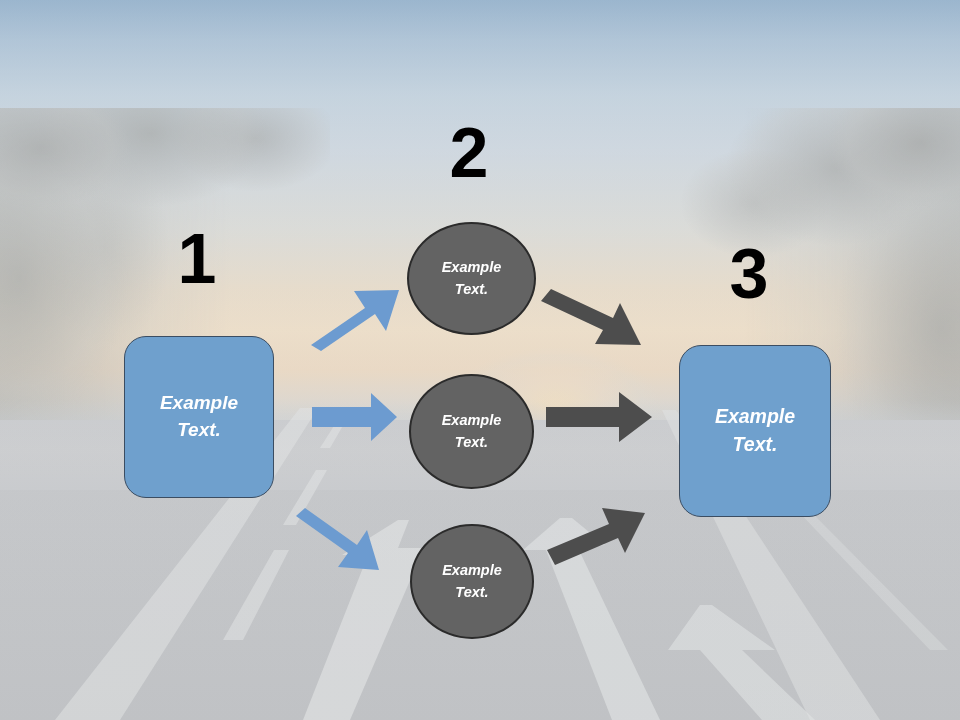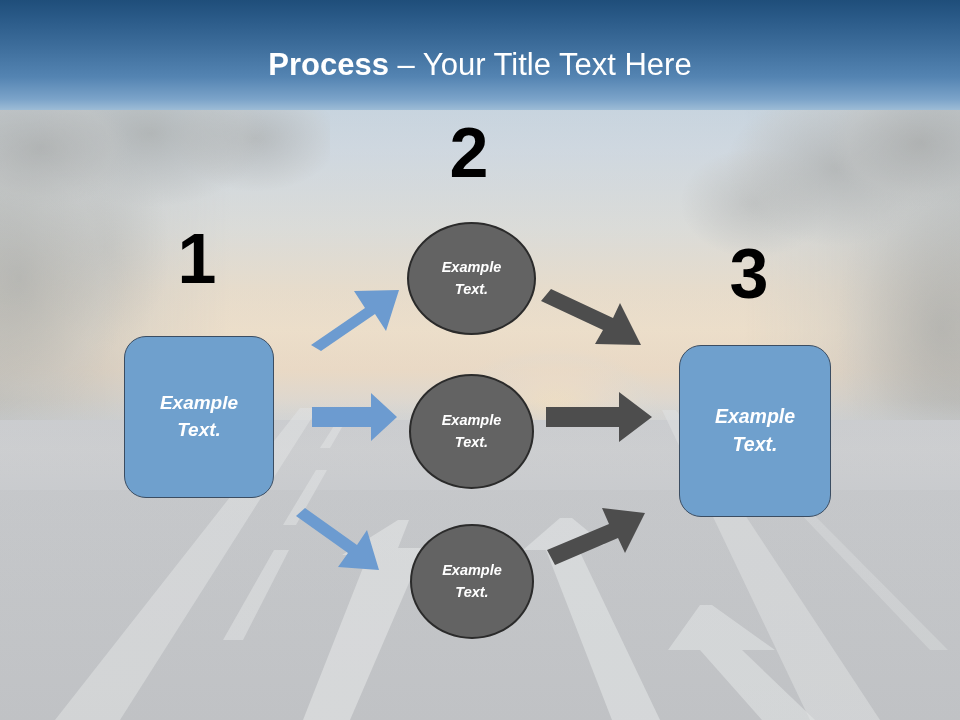--- a/index.html
+++ b/index.html
@@ -190,25 +190,20 @@
       <polygon points="700,205 712,205 775,250 742,250 815,320 762,320 700,250 668,250" fill="#eaecec" opacity="0.55"></polygon>
 
       <polygon points="662,10 676,10 880,320 810,320" fill="#e8eaea" opacity="0.5"></polygon>
 
       <polygon points="700,8 708,8 948,250 930,250" fill="#e4e6e6" opacity="0.4"></polygon>
     </svg>
   </div>
 
   <div class="bg-layer bg-wash"></div>
 
-  <div class="header">
-    <div class="header-title">
-      <span class="t-bold">Process</span><span class="t-light"> – </span><span class="t-light">Your Title Text Here</span>
-    </div>
-  </div>
 
   <div class="step-num" id="num-1">1</div>
   <div class="step-num" id="num-2">2</div>
   <div class="step-num" id="num-3">3</div>
 
   <div class="arrow-layer">
     <svg width="960" height="720" viewBox="0 0 960 720">
 
       <g>
         <polygon fill="#6C9BD0" points="311,345 365,308 354,291 399,290 386,331 375,314 321,351"></polygon>

